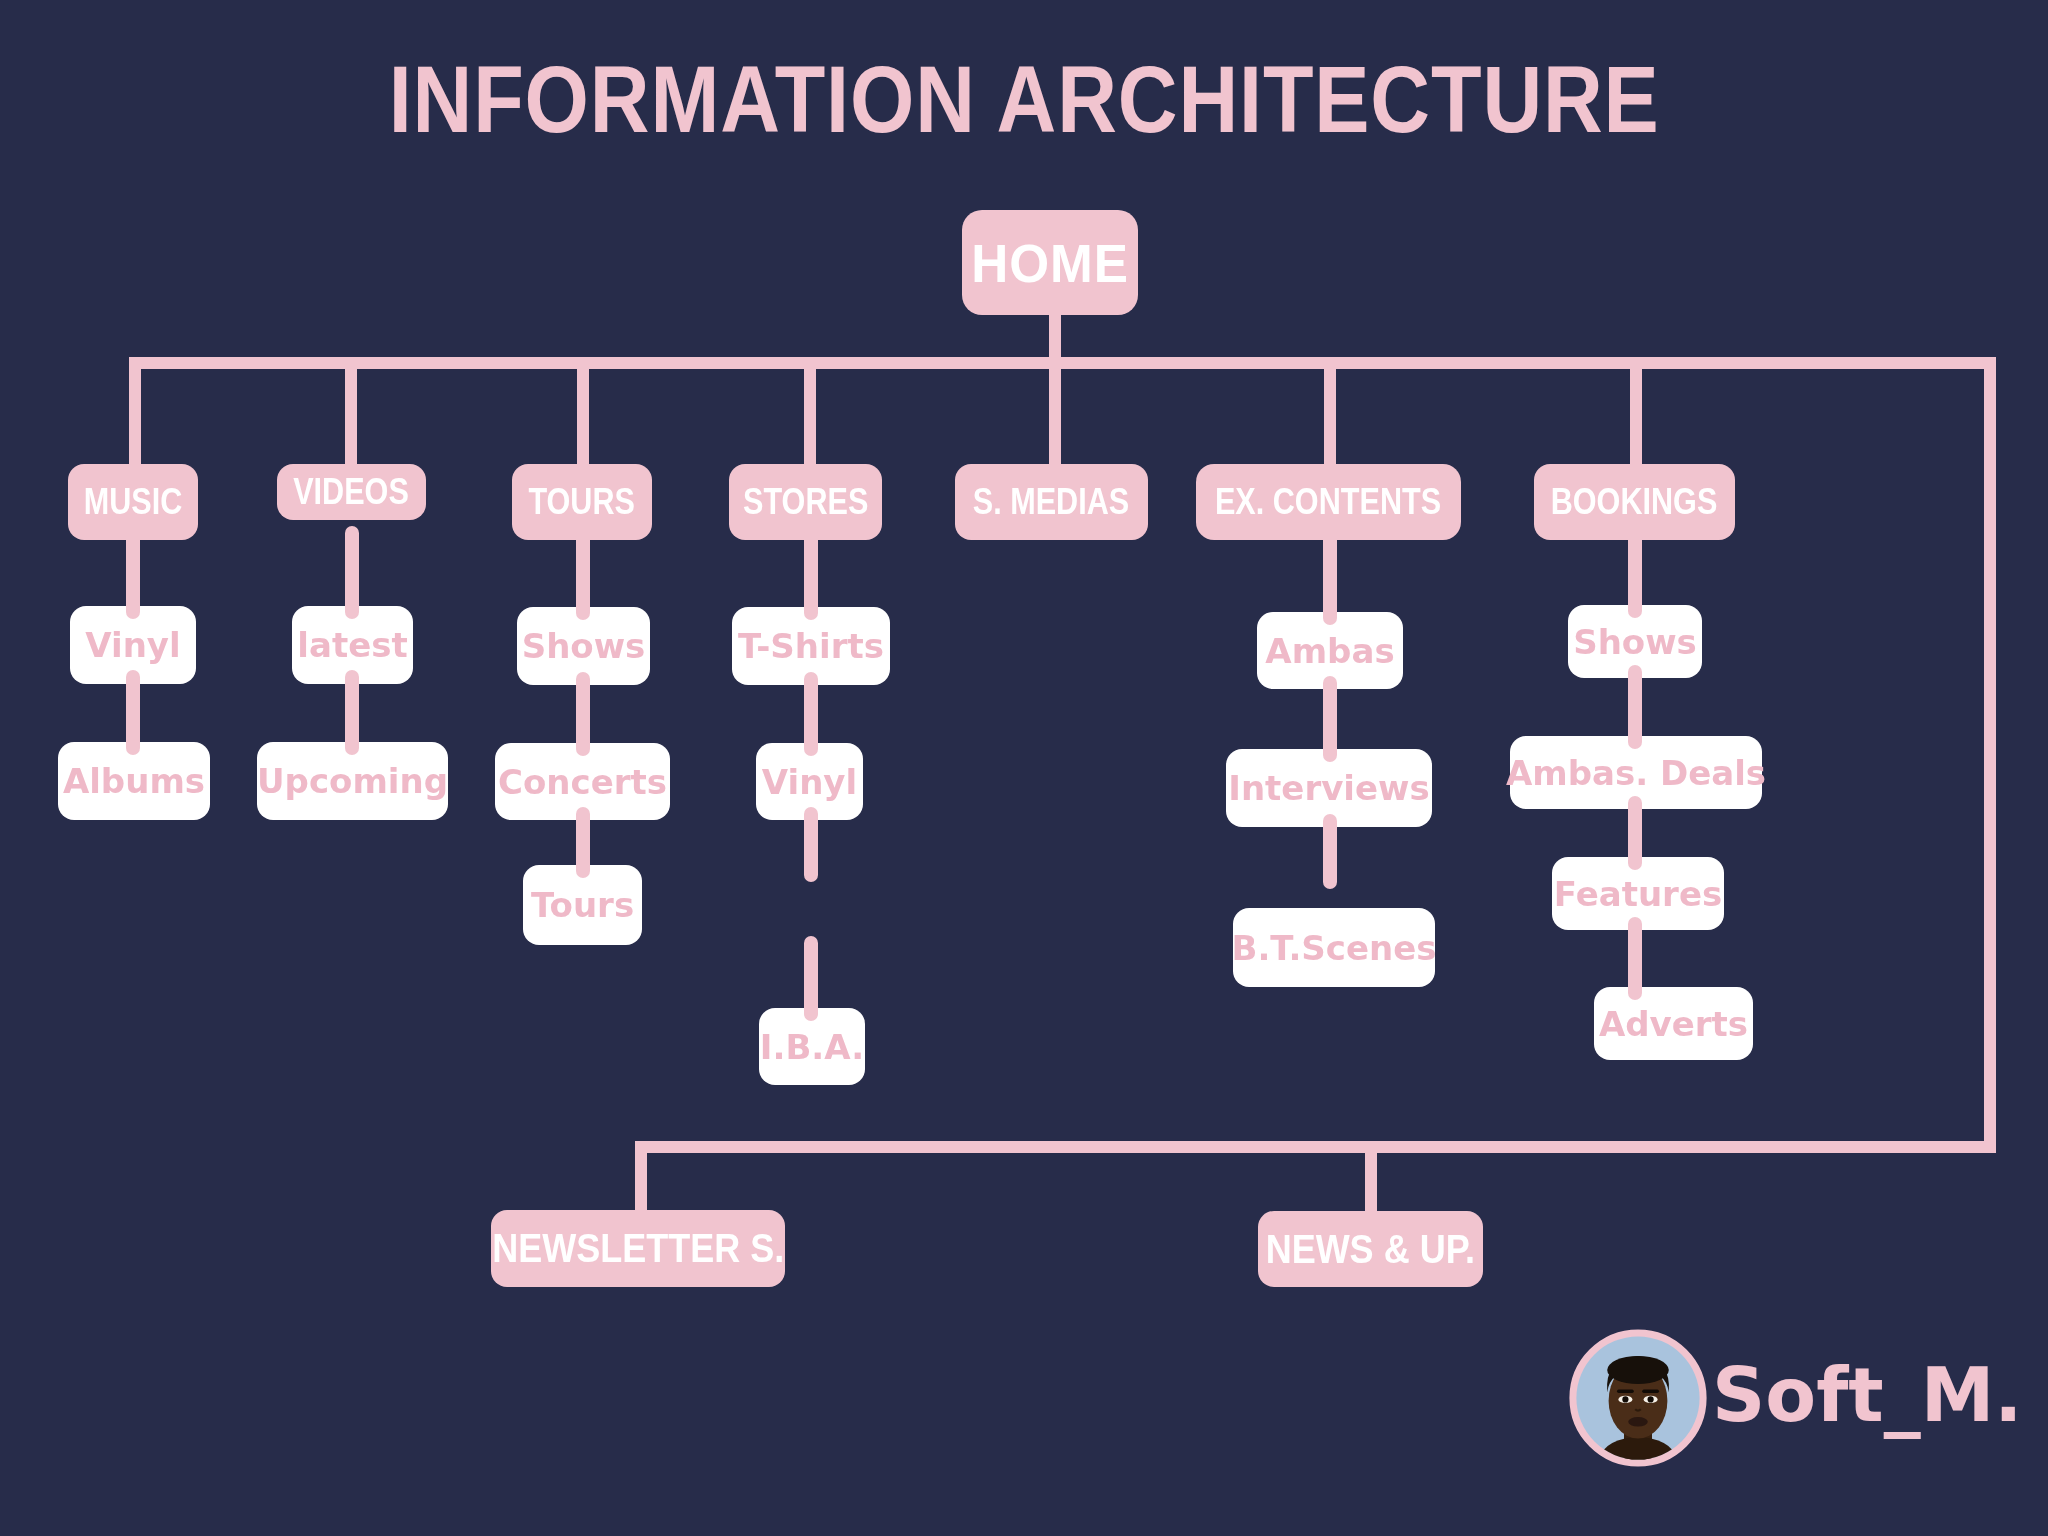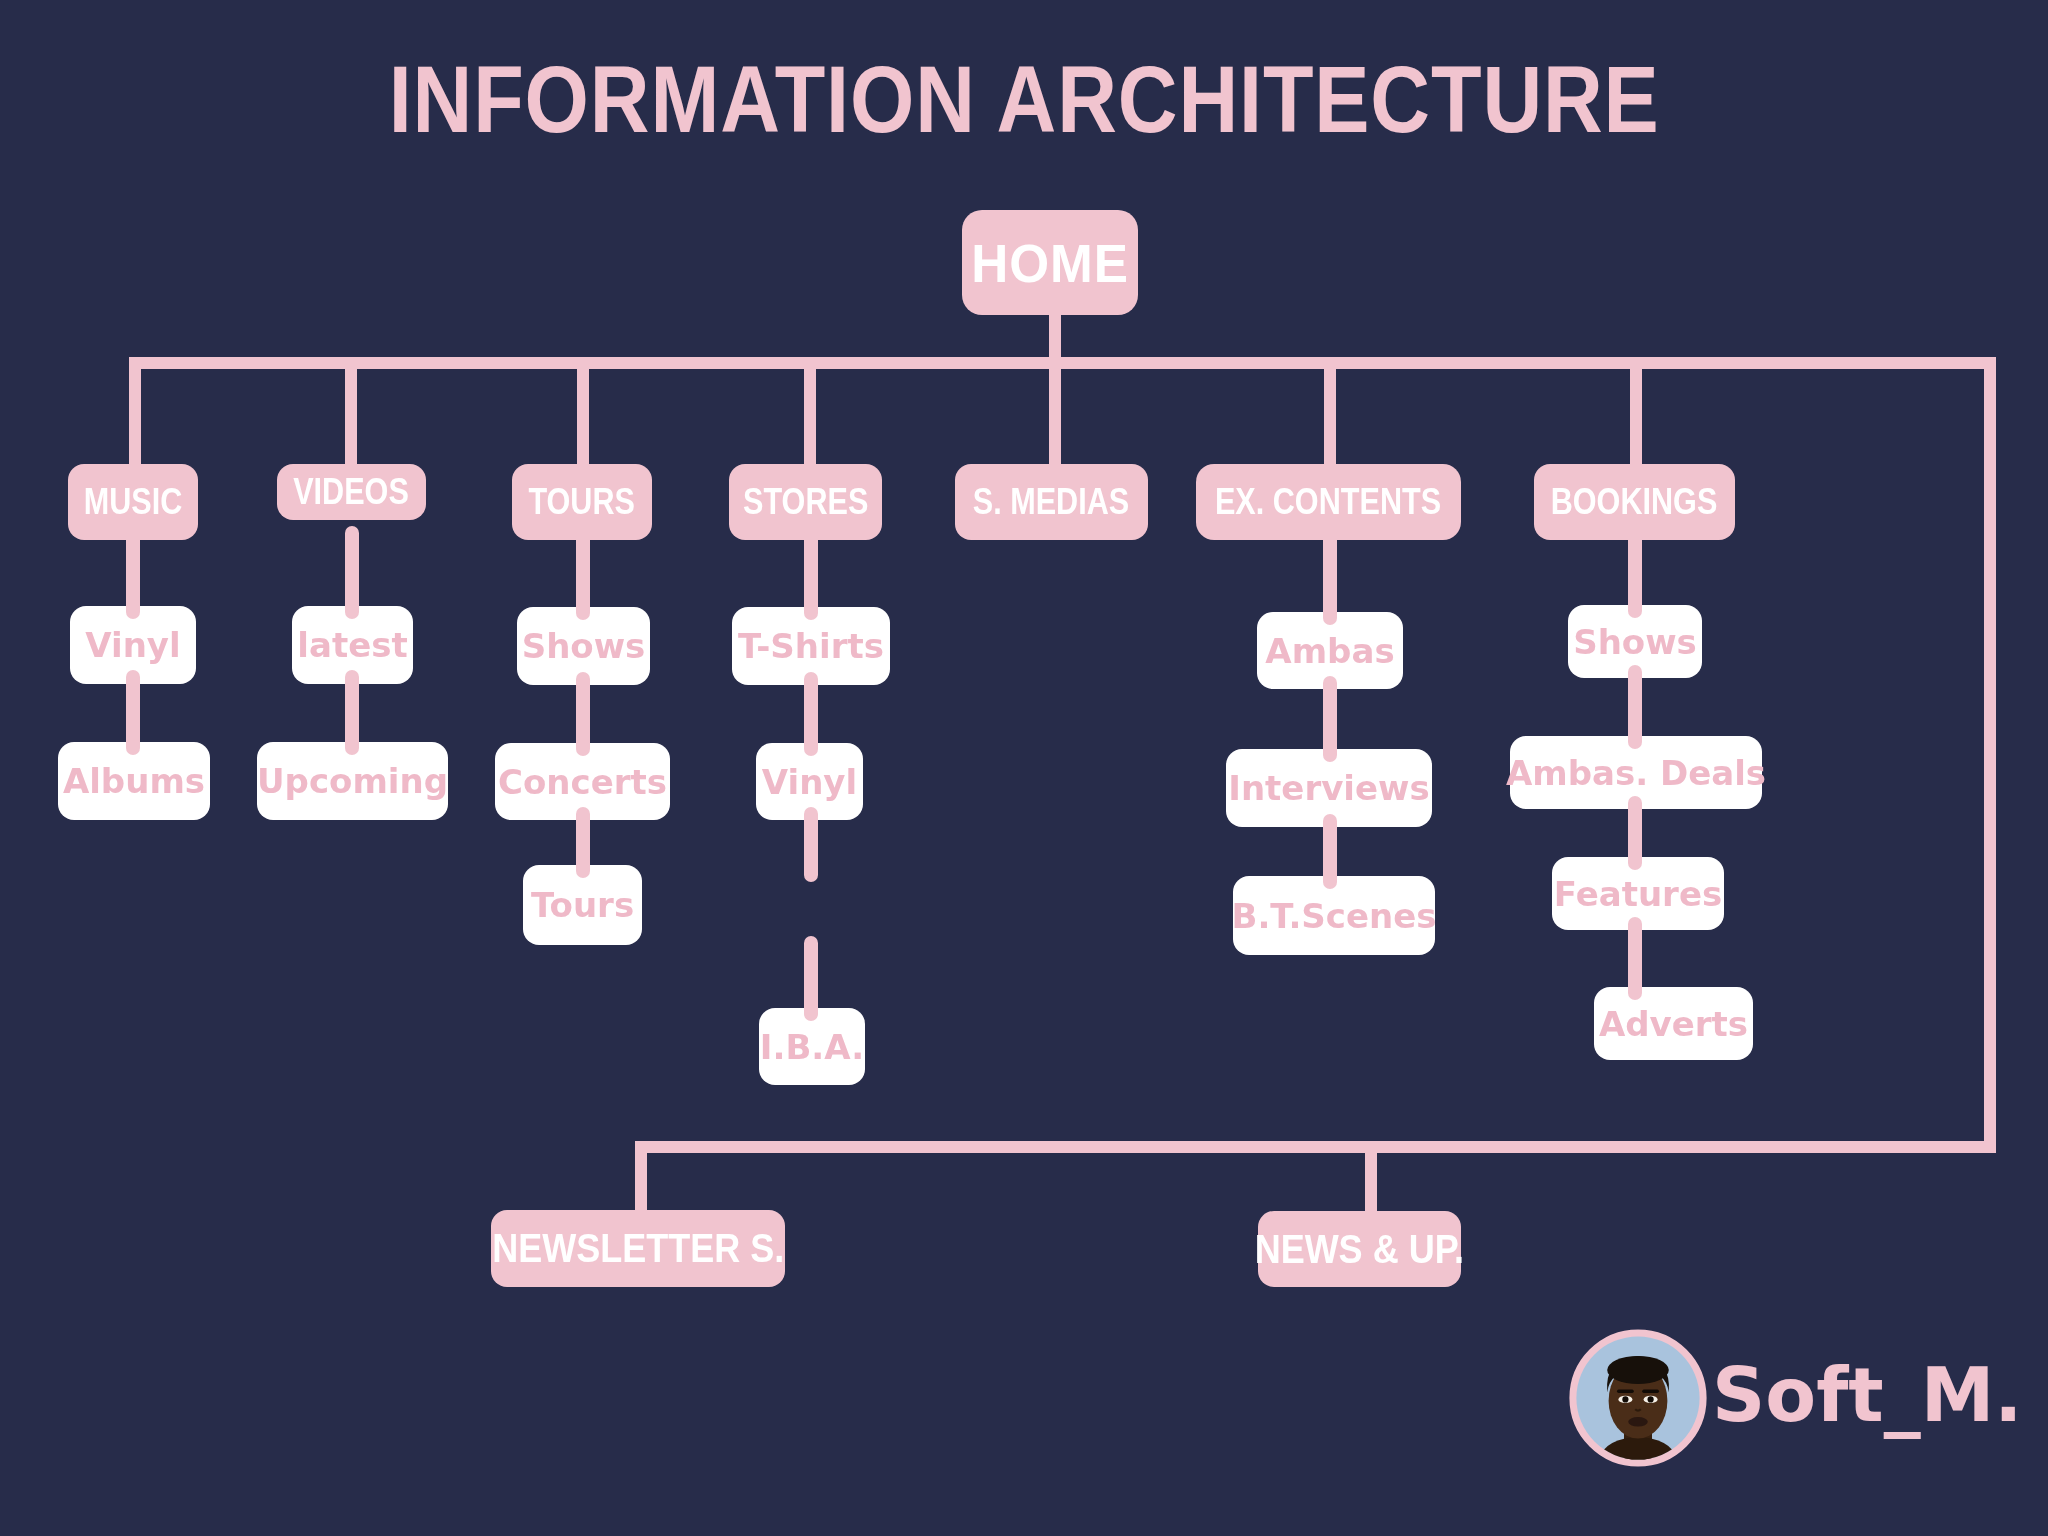--- a/index.html
+++ b/index.html
@@ -119,41 +119,41 @@
   <div class="box whitebox" style="left:759px;top:1008px;width:106px;height:77px;">
     <span class="sub">I.B.A.</span>
     </div>
 
   <div class="box whitebox" style="left:1257px;top:612px;width:146px;height:77px;">
     <span class="sub">Ambas</span>
     </div>
   <div class="box whitebox" style="left:1226px;top:749px;width:206px;height:78px;">
     <span class="sub">Interviews</span>
     </div>
-  <div class="box whitebox" style="left:1233px;top:876px;width:202px;height:79px;">
+  <div class="box whitebox" style="left:1233px;top:908px;width:202px;height:79px;">
     <span class="sub">B.T.Scenes</span>
     </div>
 
   <div class="box whitebox" style="left:1568px;top:605px;width:134px;height:73px;">
     <span class="sub">Shows</span>
     </div>
   <div class="box whitebox" style="left:1510px;top:736px;width:252px;height:73px;">
     <span class="sub">Ambas. Deals</span>
     </div>
   <div class="box whitebox" style="left:1552px;top:857px;width:172px;height:73px;">
     <span class="sub">Features</span>
     </div>
   <div class="box whitebox" style="left:1558px;top:987px;width:159px;height:73px;margin-left:36px;">
     <span class="sub">Adverts</span>
     </div>
 
   <div class="box pinkbox" style="left:491px;top:1210px;width:294px;height:77px;">
     <span class="hdr-bottom">NEWSLETTER S.</span>
     </div>
-  <div class="box pinkbox" style="left:1258px;top:1211px;width:203px;height:76px;">
+  <div class="box pinkbox" style="left:1258px;top:1211px;width:225px;height:76px;">
     <span class="hdr-bottom">NEWS &amp; UP.</span>
     </div>
 
   <div class="avatar">
     <svg viewBox="0 0 100 100" width="140" height="140">
       <clipPath id="avclip">
           <circle cx="50" cy="50" r="44"></circle>
         </clipPath>
       <circle cx="50" cy="50" r="46" fill="#a9c3dd" stroke="#f1c4cf" stroke-width="6"></circle>
       <g clip-path="url(#avclip)">

